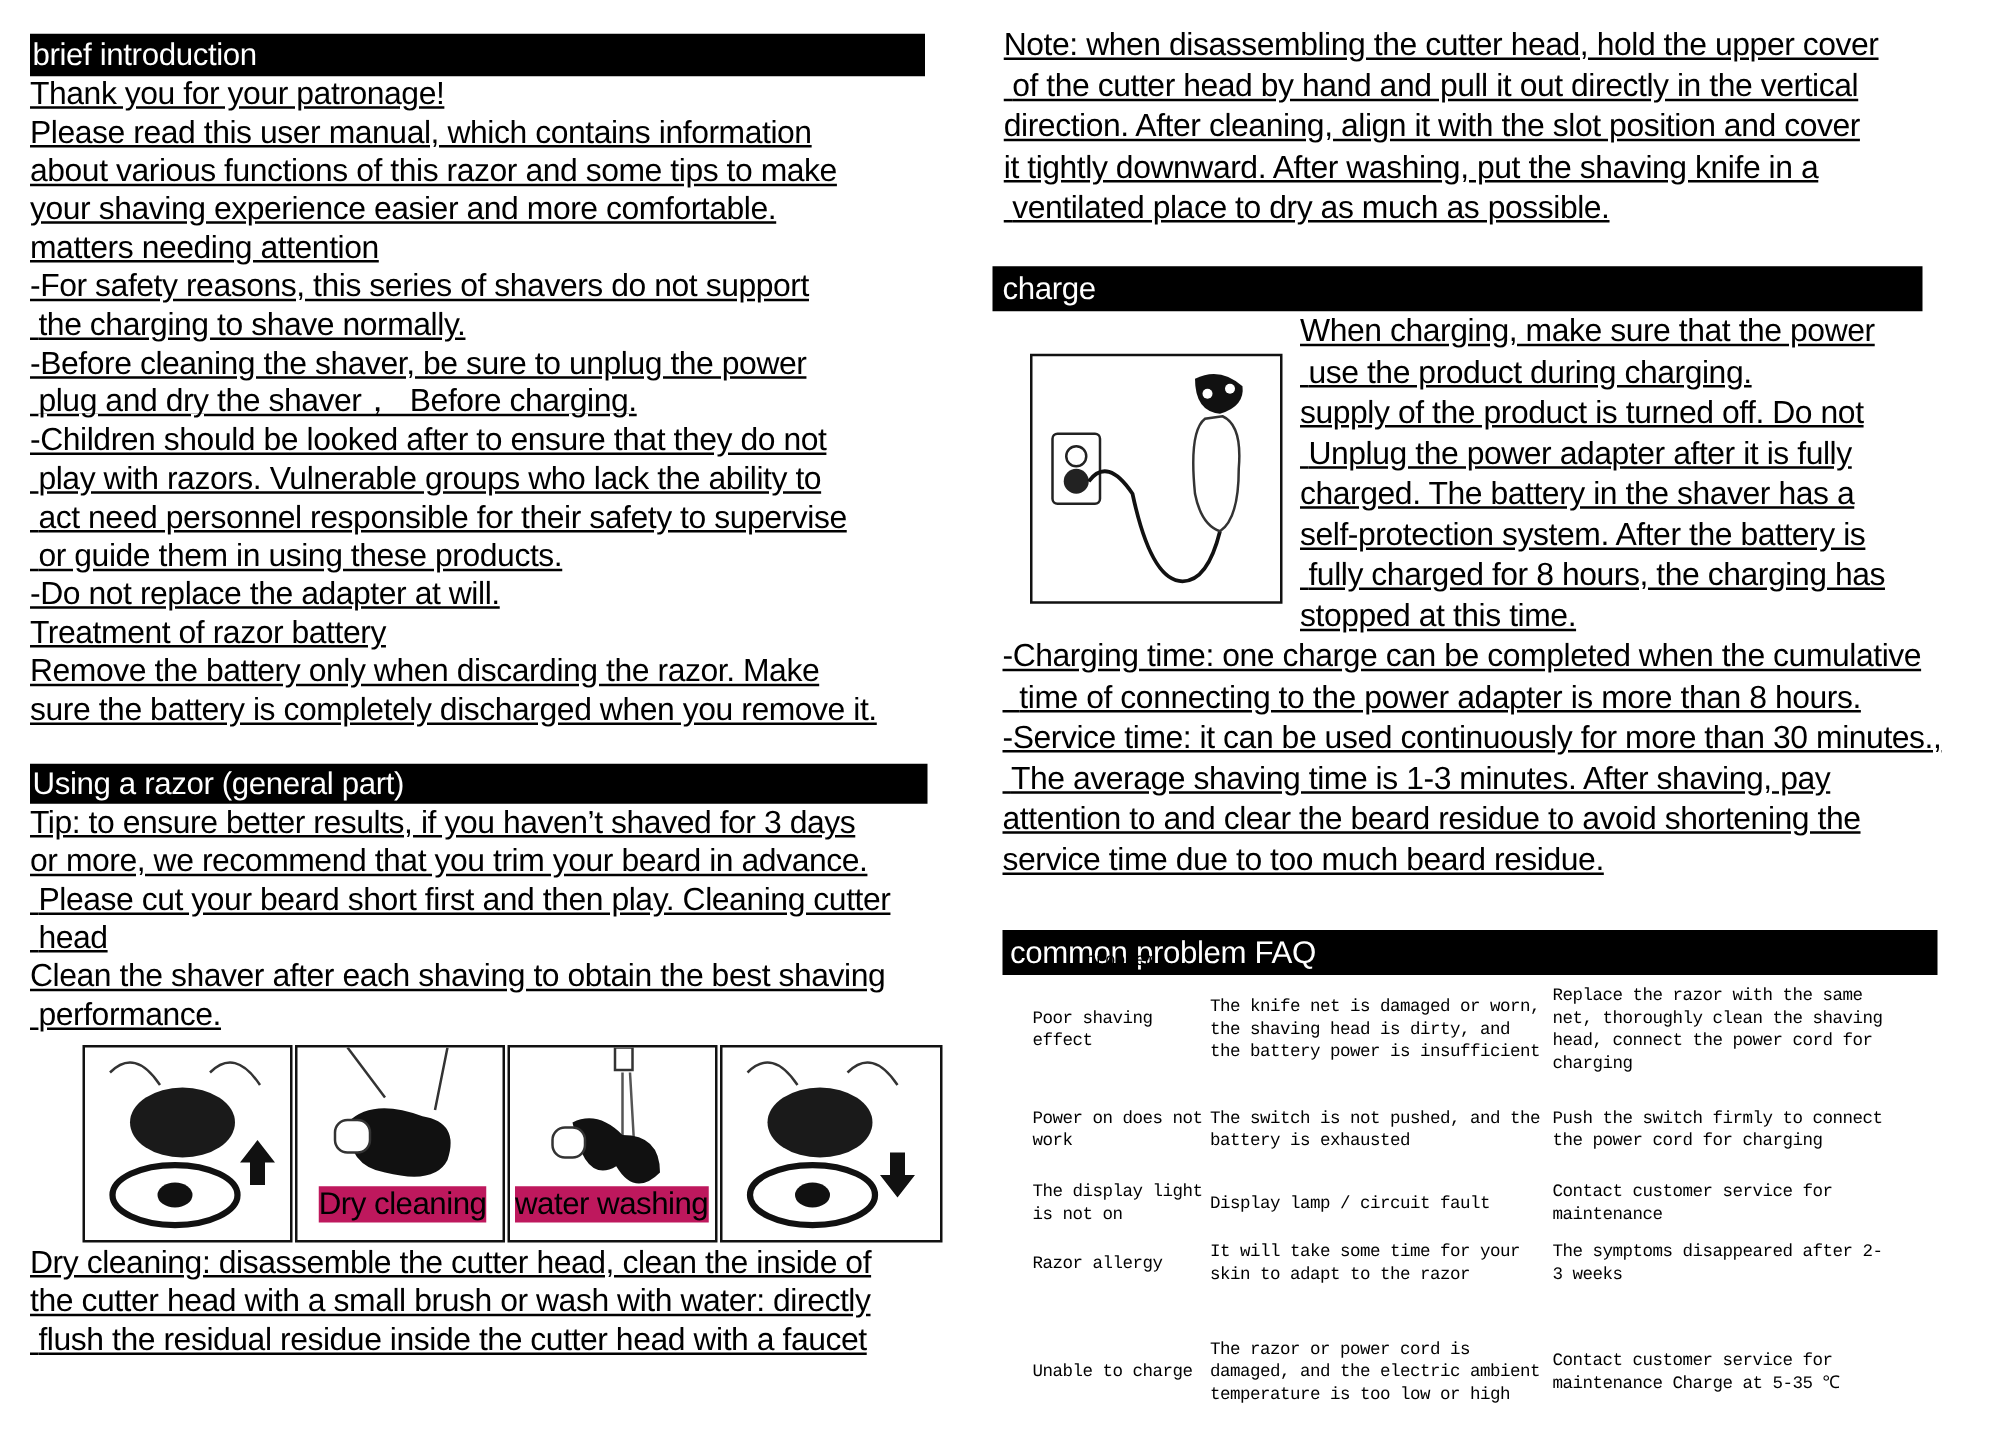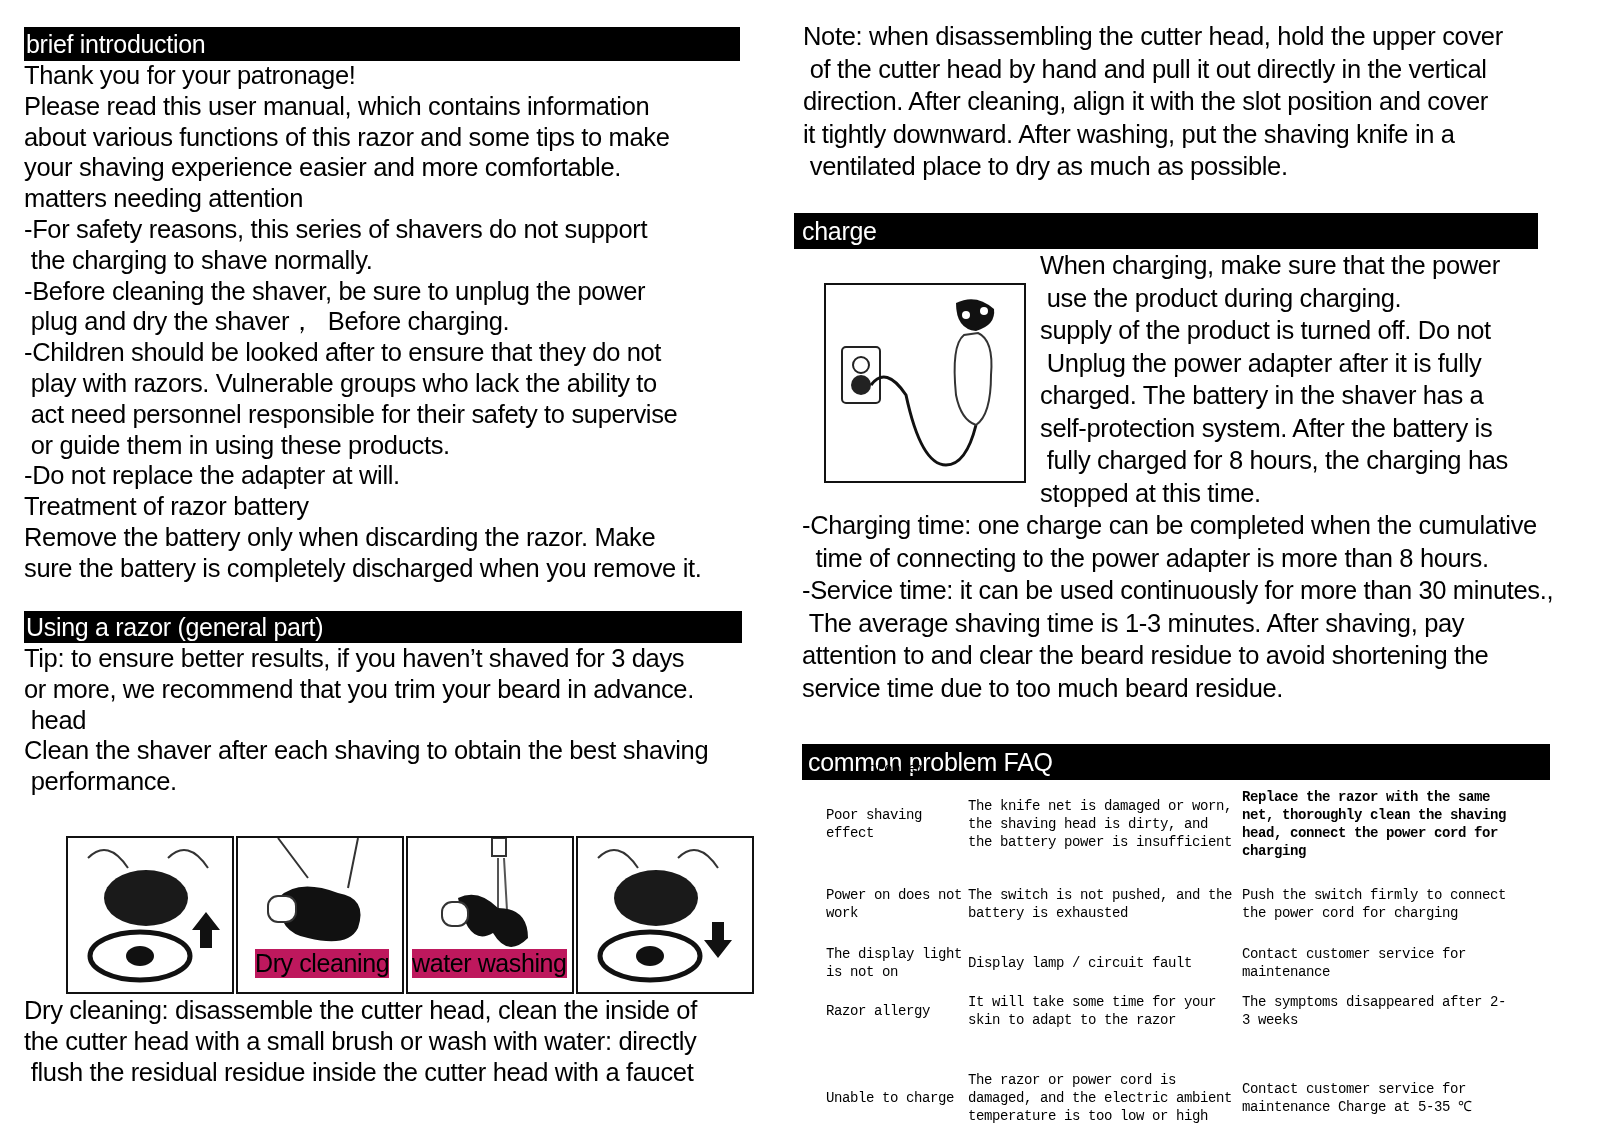--- a/index.html
+++ b/index.html
@@ -3,21 +3,21 @@
 <meta charset="utf-8">
 <style>
   html, body { margin:0; padding:0; background:#fff; }
   body { width:1600px; height:1143px; position:relative; overflow:hidden; color:#000;
          font-family:"Liberation Sans", "DejaVu Sans", sans-serif; }
   .col { position:absolute; top:0; }
   .left { left:24px; width:760px; }
   .right { left:800px; width:800px; }
   .bar { background:#000; color:#fff; font-size:25px; line-height:34px; height:34px; padding-left:2px;
          letter-spacing:-0.3px; box-sizing:border-box; }
-  .txt { font-size:25.5px; line-height:30.8px; letter-spacing:-0.35px; margin:0; white-space:pre-wrap; }
+  .txt { font-size:25.5px; line-height:30.8px; letter-spacing:-0.35px; margin:0; white-space:pre-wrap;text-decoration:underline; }
   .mono { font-family:"Liberation Mono", "DejaVu Sans Mono", monospace; font-size:14px; line-height:18px;
           letter-spacing:-0.4px; }
   table.faq { border-collapse:collapse; position:absolute; left:826px; top:758px; width:720px; }
   table.faq td, table.faq th { vertical-align:middle; padding:0; font-weight:normal; text-align:left; }
   table.faq th { text-align:center; height:22px; }
   .fig { position:absolute; border:2px solid #111; box-sizing:border-box; background:#fff; }
   .cap { position:absolute; font-size:25px; letter-spacing:-0.4px; background:#be185d; }
 </style>
 </head>
 <body>
@@ -41,20 +41,21 @@
     <p class="txt">-Do not replace the adapter at will.</p>
     <p class="txt">Treatment of razor battery</p>
     <p class="txt">Remove the battery only when discarding the razor. Make</p>
     <p class="txt">sure the battery is completely discharged when you remove it.</p>
   </div>
 
   <div class="bar" style="position:absolute; top:611px; width:718px; height:32px; line-height:32px;">Using a razor (general part)</div>
   <div style="position:absolute; top:643px; width:770px;">
     <p class="txt">Tip: to ensure better results, if you haven’t shaved for 3 days</p>
     <p class="txt">or more, we recommend that you trim your beard in advance.</p>
+    <p class="txt"> Please cut your beard short first and then play. Cleaning cutter</p>
     <p class="txt"> head</p>
     <p class="txt">Clean the shaver after each shaving to obtain the best shaving</p>
     <p class="txt"> performance.</p>
   </div>
 </div>
 
 <div>
   <div class="fig" style="left:66px; top:836px; width:168px; height:158px;">
     <svg width="164" height="154" viewBox="0 0 164 154">
       <path d="M20 20 Q40 0 60 30 M100 20 Q120 0 140 30" stroke="#333" fill="none" stroke-width="2"></path>
@@ -158,21 +159,21 @@
       <th>terms of settlement</th>
     </tr>
   </thead>
   <tbody>
     <tr style="height:88px;">
       <td style="white-space:pre;">Poor shaving
 effect</td>
       <td style="white-space:pre;">The knife net is damaged or worn,
 the shaving head is dirty, and
 the battery power is insufficient</td>
-      <td style="white-space:pre;font-weight:bold;">Replace the razor with the same
+      <td style="white-space:pre;">Replace the razor with the same
 net, thoroughly clean the shaving
 head, connect the power cord for
 charging</td>
     </tr>
     <tr style="height:72px;">
       <td style="white-space:pre;">Power on does not
 work</td>
       <td style="white-space:pre;">The switch is not pushed, and the
 battery is exhausted</td>
       <td style="white-space:pre;">Push the switch firmly to connect

